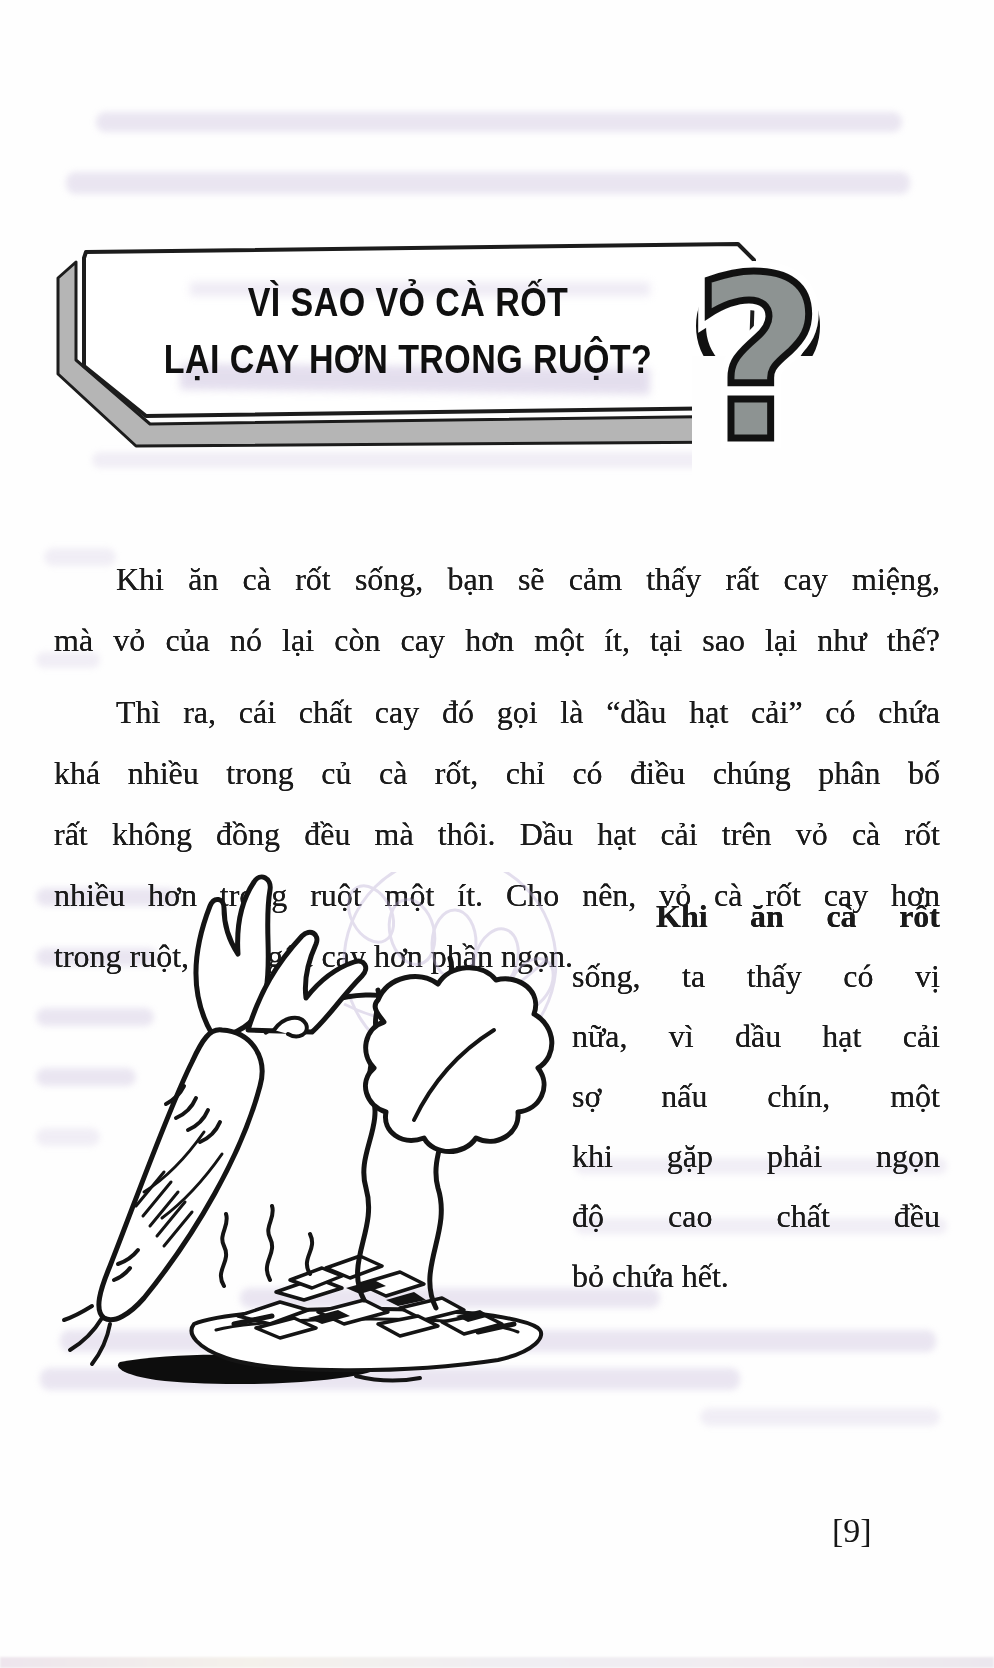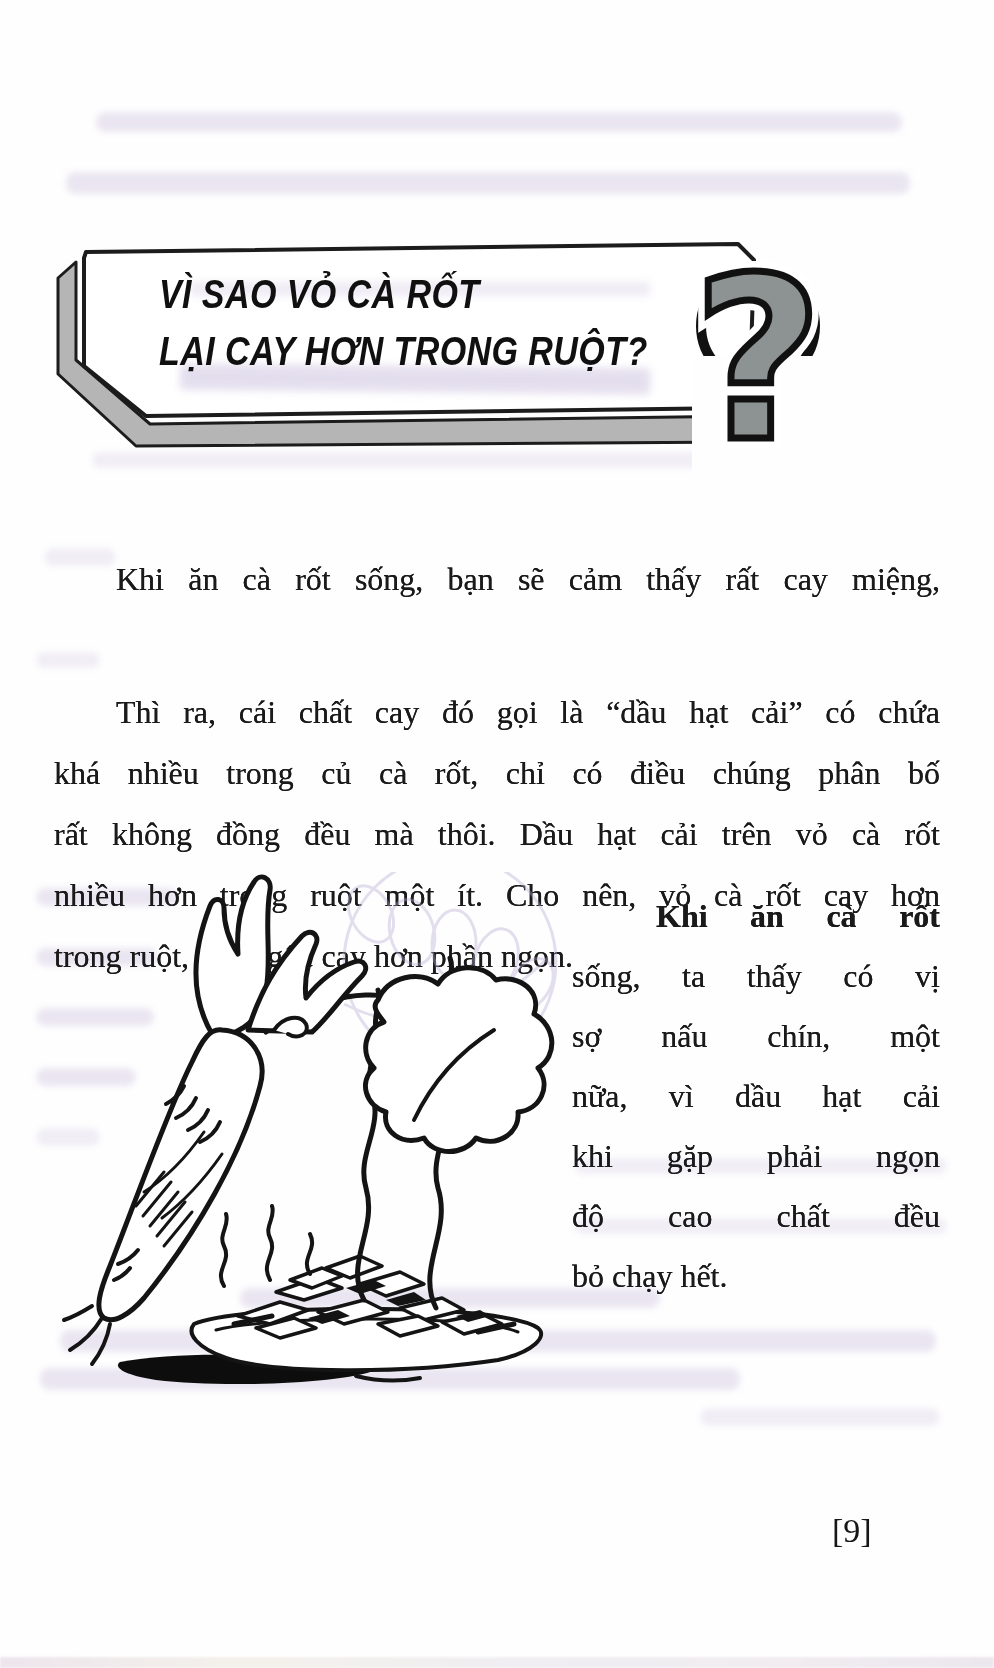--- a/index.html
+++ b/index.html
@@ -11,21 +11,21 @@
   
   .bleed{
     position:absolute;background:#cfc5e0;opacity:.42;filter:blur(3px);
     border-radius:9px;pointer-events:none;
   }
   .bleed.light{opacity:.28;}
   
   .banner-wrap{position:absolute;left:50px;top:238px;width:780px;height:240px;}
   .banner-svg{position:absolute;left:0;top:0;}
   .banner-title{
-    position:absolute;left:58px;top:28px;width:600px;text-align:left;font-style:italic;
+    position:absolute;left:58px;top:36px;width:600px;text-align:center;
   }
   .title-line{
     font-family:"Liberation Sans", sans-serif;font-weight:bold;
     font-size:41px;line-height:57px;color:#101010;letter-spacing:.5px;
     transform:scaleX(.83);transform-origin:50% 50%;white-space:nowrap;
   }
   .banner-smudge{position:absolute;background:#c9bedd;filter:blur(4px);pointer-events:none;}
   .qmark{position:absolute;left:642px;top:0px;width:140px;height:240px;}
   
   .para{position:absolute;font-size:32px;line-height:61px;text-shadow:0 0 .4px #1a1a1a;}
@@ -88,36 +88,37 @@
     <svg class="qmark" width="140" height="240" viewBox="0 0 140 240">
       <circle cx="66" cy="88" r="57" fill="none" stroke="#111111" stroke-width="10"></circle>
       <rect x="-6" y="118" width="152" height="130" fill="#fefefe"></rect>
       <text x="66" y="200" text-anchor="middle" font-family="DejaVu Sans, Liberation Sans, sans-serif" font-weight="bold" font-size="225" fill="none" stroke="#ffffff" stroke-width="20">?</text>
       <text x="66" y="200" text-anchor="middle" font-family="DejaVu Sans, Liberation Sans, sans-serif" font-weight="bold" font-size="225" fill="#8d9392" stroke="#111111" stroke-width="7">?</text>
     </svg>
   </div>
 
   <div class="para" id="para-1">
       <div class="jline" style="text-indent: 62px;">Khi ăn cà rốt sống, bạn sẽ cảm thấy rất cay miệng,</div>
+      <div class="jline">mà vỏ của nó lại còn cay hơn một ít, tại sao lại như thế?</div>
     </div>
   <div class="para" id="para-2">
       <div class="jline" style="text-indent: 62px;">Thì ra, cái chất cay đó gọi là “dầu hạt cải” có chứa</div>
       <div class="jline">khá nhiều trong củ cà rốt, chỉ có điều chúng phân bố</div>
       <div class="jline">rất không đồng đều mà thôi. Dầu hạt cải trên vỏ cà rốt</div>
       <div class="jline">nhiều hơn trong ruột một ít. Cho nên, vỏ cà rốt cay hơn</div>
       <div class="jline lastline">trong ruột, phần gốc cay hơn phần ngọn.</div>
     </div>
   <div class="para" id="para-3">
       <div class="jline" style="text-indent: 84px; font-weight: bold;">Khi ăn cà rốt</div>
       <div class="jline">sống, ta thấy có vị</div>
+      <div class="jline">nữa, vì dầu hạt cải</div>
       <div class="jline">sợ nấu chín, một</div>
-      <div class="jline">nữa, vì dầu hạt cải</div>
       <div class="jline">khi gặp phải ngọn</div>
       <div class="jline">độ cao chất đều</div>
-      <div class="jline lastline">bỏ chạy hết.</div>
+      <div class="jline lastline">bỏ chứa hết.</div>
     </div>
 
   <svg class="illus" width="545" height="525" viewBox="0 0 545 525">
 
     <g stroke="#b9abd4" stroke-width="3" fill="none" opacity=".38">
       <circle cx="424" cy="90" r="106"></circle>
       <ellipse cx="345" cy="42" rx="20" ry="30" transform="rotate(-28 345 42)"></ellipse>
       <ellipse cx="386" cy="60" rx="22" ry="33" transform="rotate(-14 386 60)"></ellipse>
       <ellipse cx="428" cy="72" rx="22" ry="34" transform="rotate(2 428 72)"></ellipse>
       <ellipse cx="470" cy="88" rx="21" ry="32" transform="rotate(18 470 88)"></ellipse>

